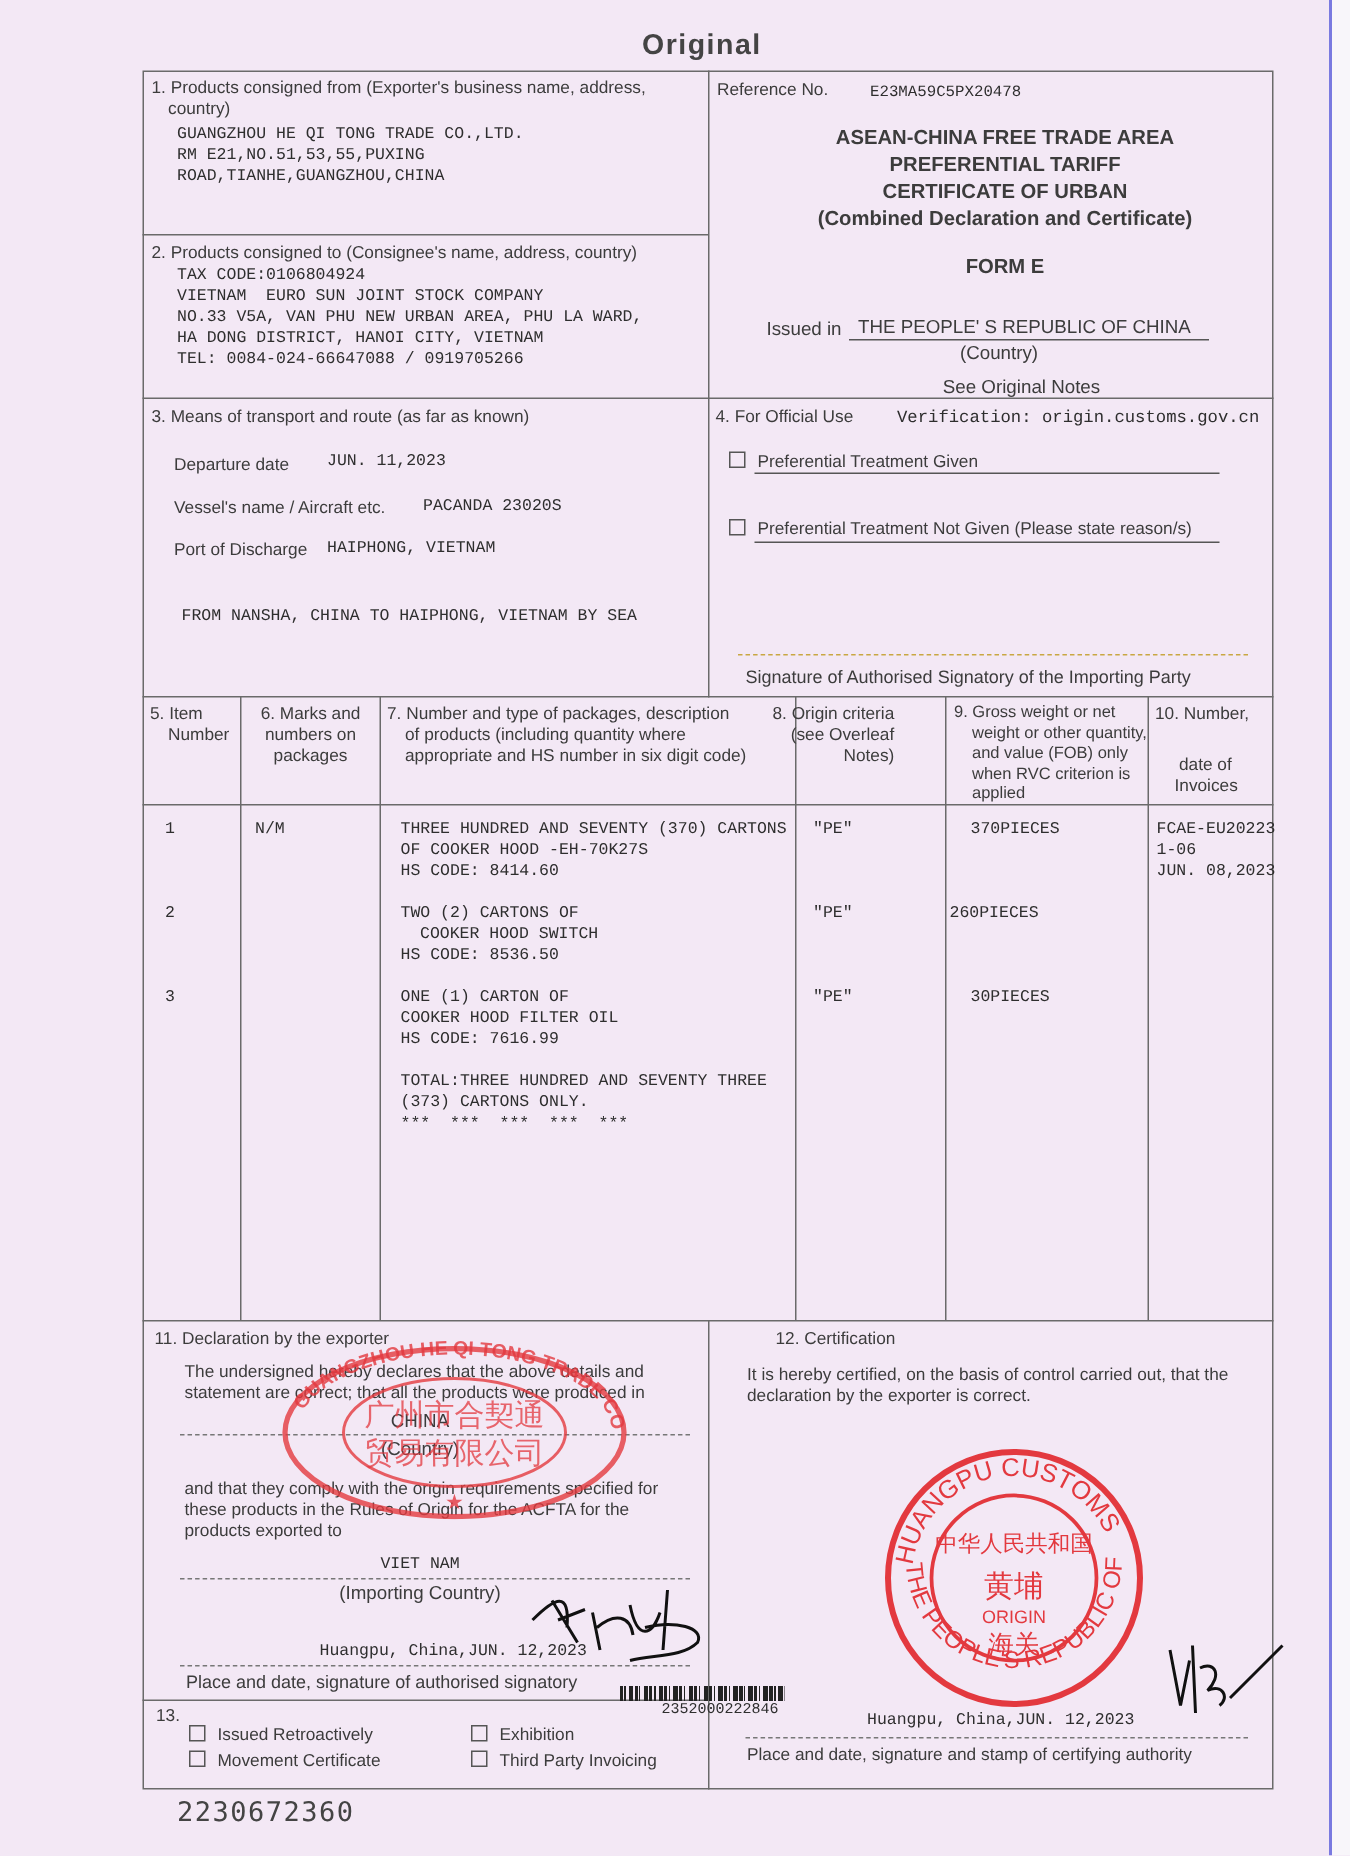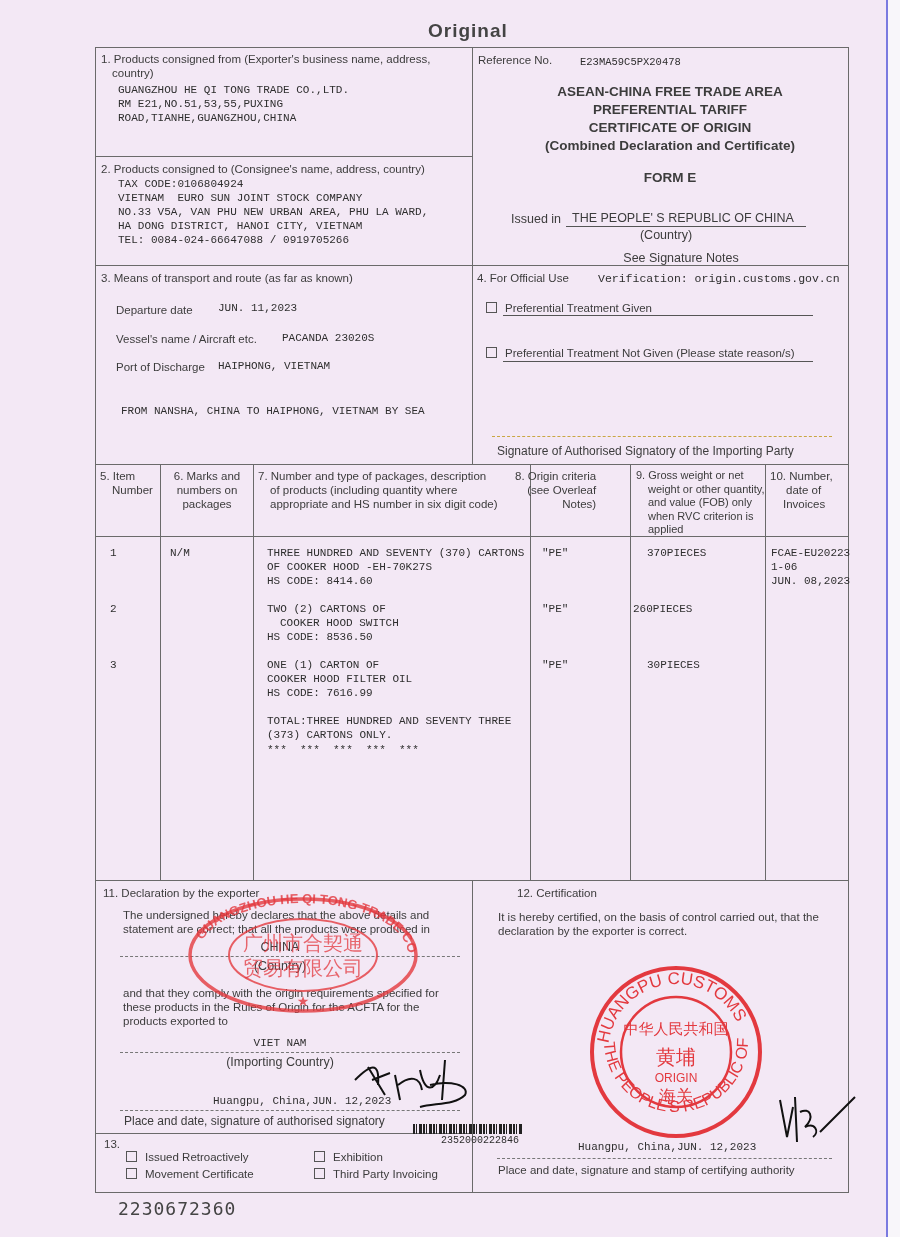--- a/index.html
+++ b/index.html
@@ -61,28 +61,28 @@
 <div class="mono" style="left:118px;top:177px;">TAX CODE:0106804924</div>
 <div class="mono" style="left:118px;top:191px;">VIETNAM  EURO SUN JOINT STOCK COMPANY</div>
 <div class="mono" style="left:118px;top:205px;">NO.33 V5A, VAN PHU NEW URBAN AREA, PHU LA WARD,</div>
 <div class="mono" style="left:118px;top:219px;">HA DONG DISTRICT, HANOI CITY, VIETNAM</div>
 <div class="mono" style="left:118px;top:233px;">TEL: 0084-024-66647088 / 0919705266</div>
 
 <div class="lbl" style="left:478px;top:53px;">Reference No.</div>
 <div class="mono" style="left:580px;top:55px;font-size:10.5px;">E23MA59C5PX20478</div>
 <div class="hdr-title" style="top:83px;">ASEAN-CHINA FREE TRADE AREA</div>
 <div class="hdr-title" style="top:101px;">PREFERENTIAL TARIFF</div>
-<div class="hdr-title" style="top:119px;">CERTIFICATE OF ORIGIN</div>
+<div class="hdr-title" style="top:119px;">CERTIFICATE OF URBAN</div>
 <div class="hdr-title" style="top:137px;">(Combined Declaration and Certificate)</div>
 <div class="hdr-title" style="top:169px;">FORM E</div>
 <div class="lbl" style="left:511px;top:212px;font-size:12.5px;">Issued in</div>
 <div class="lbl" style="left:572px;top:211px;font-size:12.5px;">THE PEOPLE' S REPUBLIC OF CHINA</div>
 <div class="uline" style="left:566px;top:226px;width:240px;"></div>
 <div class="lbl center" style="left:566px;top:228px;width:200px;font-size:12.5px;">(Country)</div>
-<div class="lbl center" style="left:566px;top:251px;width:230px;font-size:12.5px;">See Signature Notes</div>
+<div class="lbl center" style="left:566px;top:251px;width:230px;font-size:12.5px;">See Original Notes</div>
 
 <div class="lbl" style="left:101px;top:271px;">3. Means of transport and route (as far as known)</div>
 <div class="lbl" style="left:116px;top:303px;">Departure date</div>
 <div class="mono" style="left:218px;top:301px;">JUN. 11,2023</div>
 <div class="lbl" style="left:116px;top:332px;">Vessel's name / Aircraft etc.</div>
 <div class="mono" style="left:282px;top:331px;">PACANDA 23020S</div>
 <div class="lbl" style="left:116px;top:360px;">Port of Discharge</div>
 <div class="mono" style="left:218px;top:359px;">HAIPHONG, VIETNAM</div>
 <div class="mono" style="left:121px;top:404px;">FROM NANSHA, CHINA TO HAIPHONG, VIETNAM BY SEA</div>
 
@@ -120,21 +120,21 @@
 </div>
 <div class="lbl" style="left:636px;top:469px;font-size:11px;line-height:13.5px;">
   <div>9. Gross weight or net</div>
   <div style="padding-left:12px;">weight or other quantity,</div>
   <div style="padding-left:12px;">and value (FOB) only</div>
   <div style="padding-left:12px;">when RVC criterion is</div>
   <div style="padding-left:12px;">applied</div>
 </div>
 <div class="lbl" style="left:770px;top:469px;">
   <div>10. Number,</div>
-  <div style="padding-left:16px;">date of</div>
+  <div style="padding-left:16px;margin-top:20px;">date of</div>
   <div style="padding-left:13px;">Invoices</div>
 </div>
 
 <div class="mono" style="left:110px;top:546px;">1</div>
 <div class="mono" style="left:170px;top:546px;">N/M</div>
 <div class="mono" style="left:267px;top:546px;">THREE HUNDRED AND SEVENTY (370) CARTONS</div>
 <div class="mono" style="left:267px;top:560px;">OF COOKER HOOD -EH-70K27S</div>
 <div class="mono" style="left:267px;top:574px;">HS CODE: 8414.60</div>
 <div class="mono" style="left:542px;top:546px;">"PE"</div>
 <div class="mono" style="left:647px;top:546px;">370PIECES</div>

